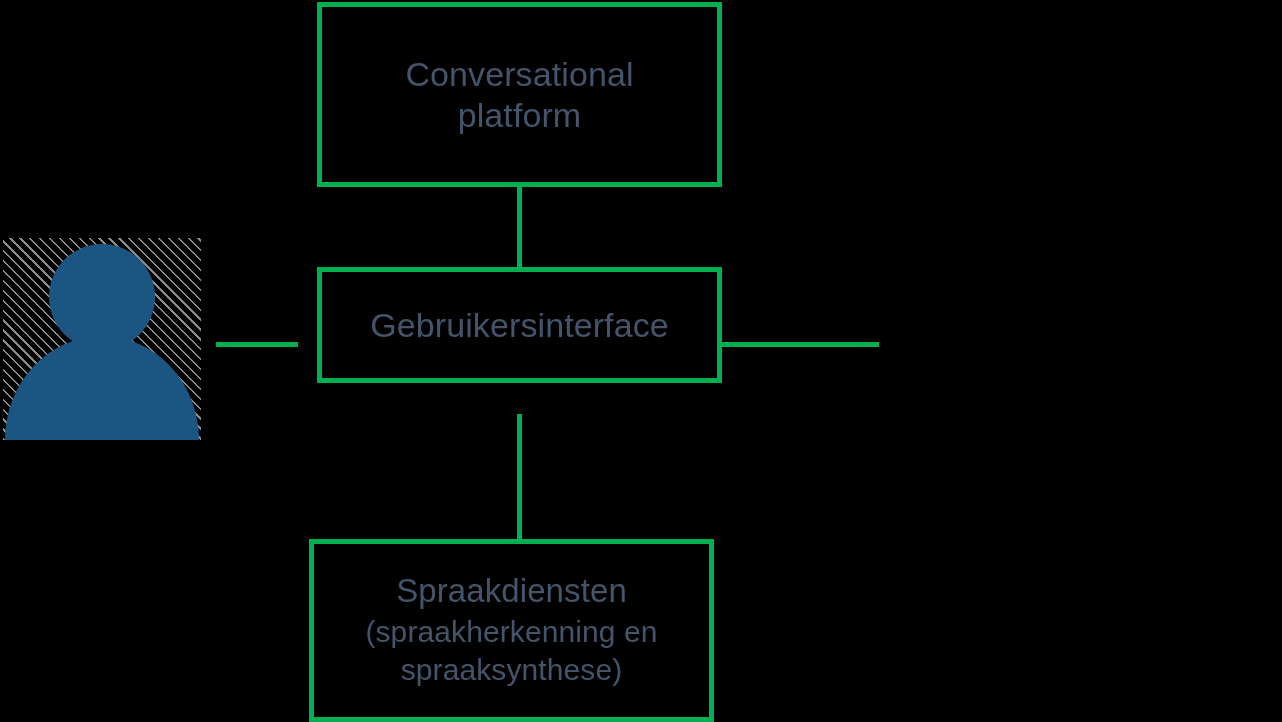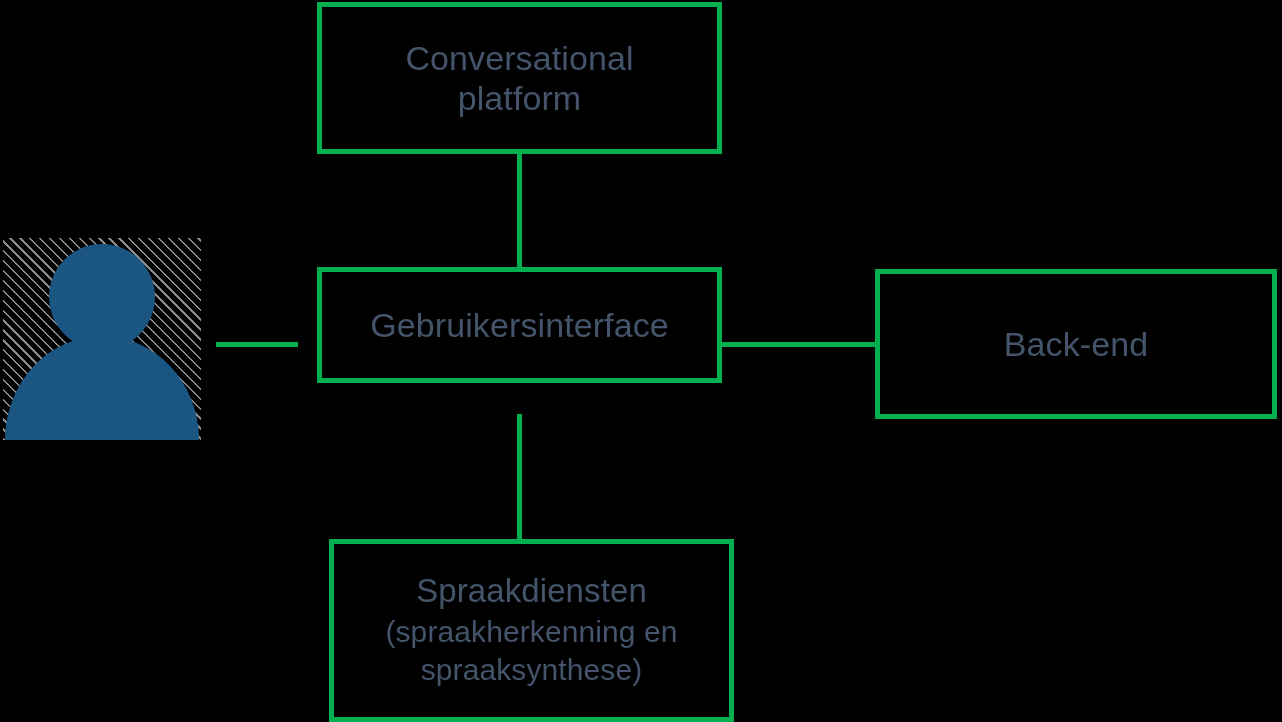--- a/index.html
+++ b/index.html
@@ -41,23 +41,23 @@
     white-space: pre-line;
   }
   .node .subtitle {
     font-size: 27px;
     font-weight: 400;
     letter-spacing: 0.1px;
     white-space: pre-line;
     margin-top: 2px;
   }
 
-  #node-conversational { left: 317px; top: 2px;   width: 405px; height: 152px; }
+  #node-conversational { left: 317px; top: 2px;   width: 405px; height: 185px; }
   #node-ui             { left: 317px; top: 267px; width: 405px; height: 116px; }
-  #node-speech         { left: 329px; top: 539px; width: 405px; height: 183px; }
+  #node-speech         { left: 309px; top: 539px; width: 405px; height: 183px; }
   #node-backend        { left: 875px; top: 269px; width: 402px; height: 150px; }
 
   #node-speech .title    { font-size: 33px; }
   #node-speech .subtitle { font-size: 30px; line-height: 1.28; }
   #node-backend .title   { font-size: 34px; }
 
   
   .connector {
     position: absolute;
     background: #00b050;
@@ -139,17 +139,14 @@
   <div class="node" id="node-ui">
     <div class="title">Gebruikersinterface</div>
   </div>
 
   <div class="node" id="node-speech">
     <div class="title">Spraakdiensten</div>
     <div class="subtitle">(spraakherkenning en
 spraaksynthese)</div>
   </div>
 
-  <div class="node" id="node-backend">
-    <div class="title">Back-end</div>
-  </div>
 
 </div>
 
 </body></html>

